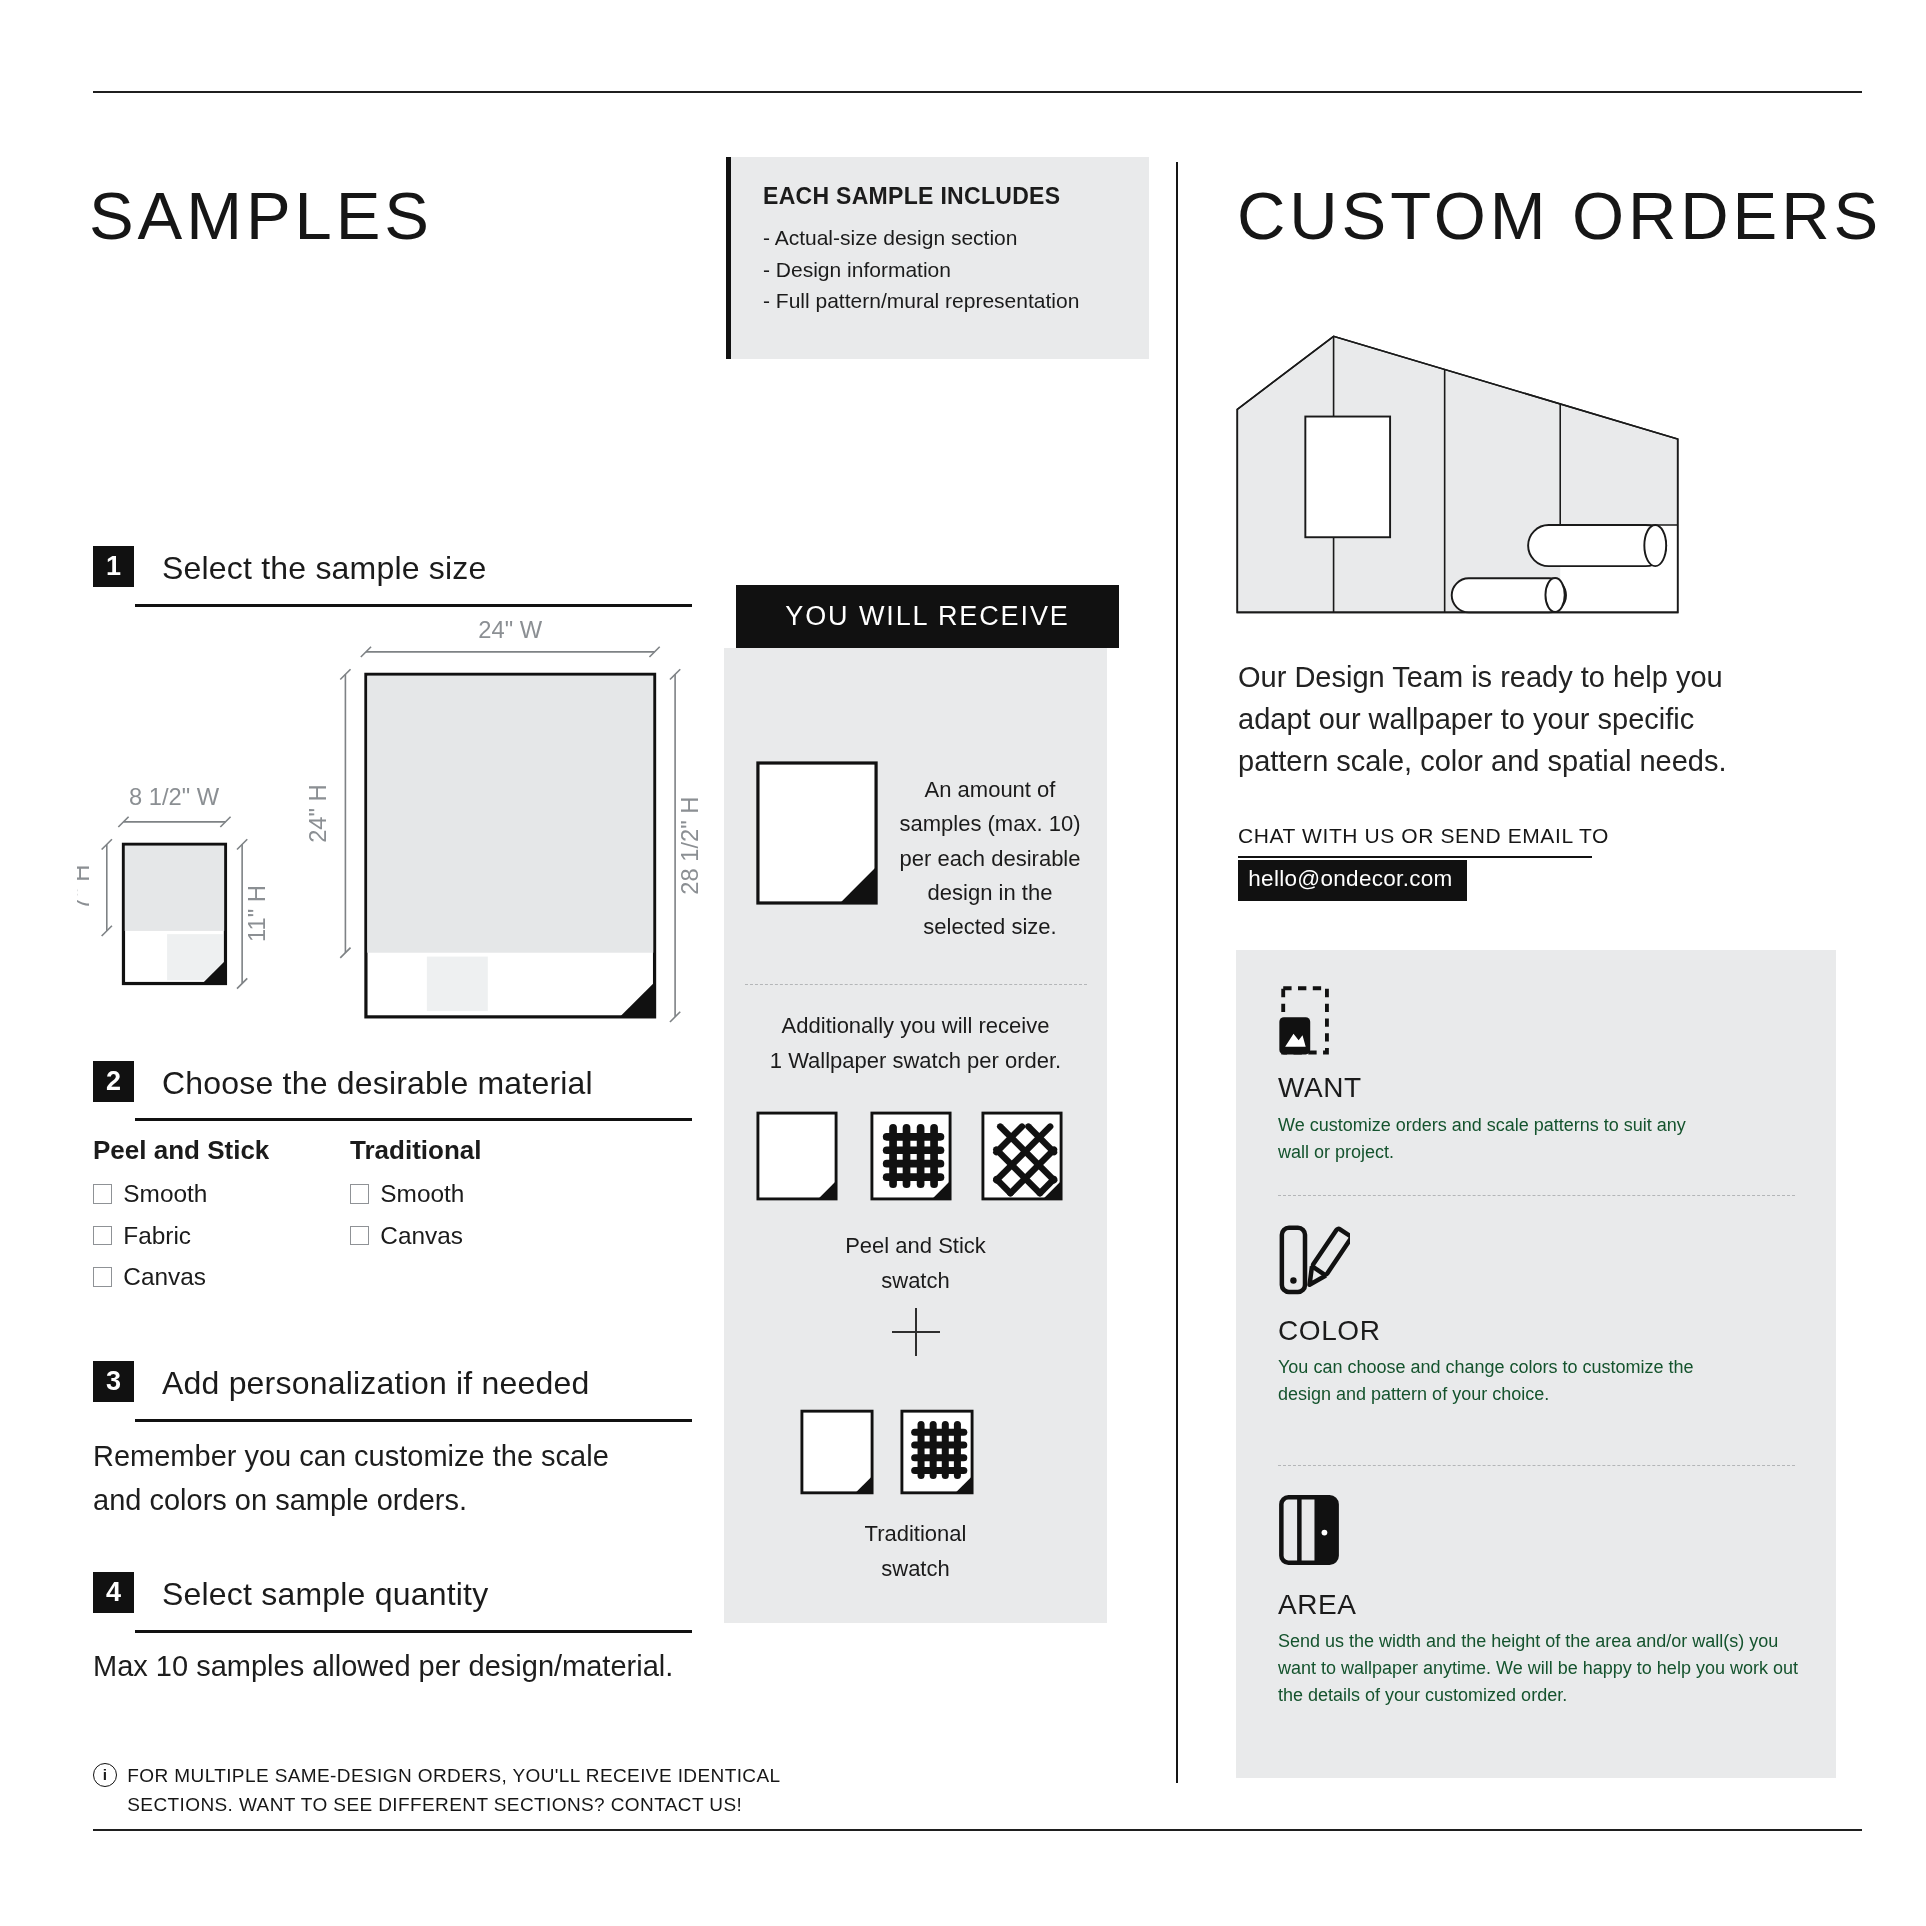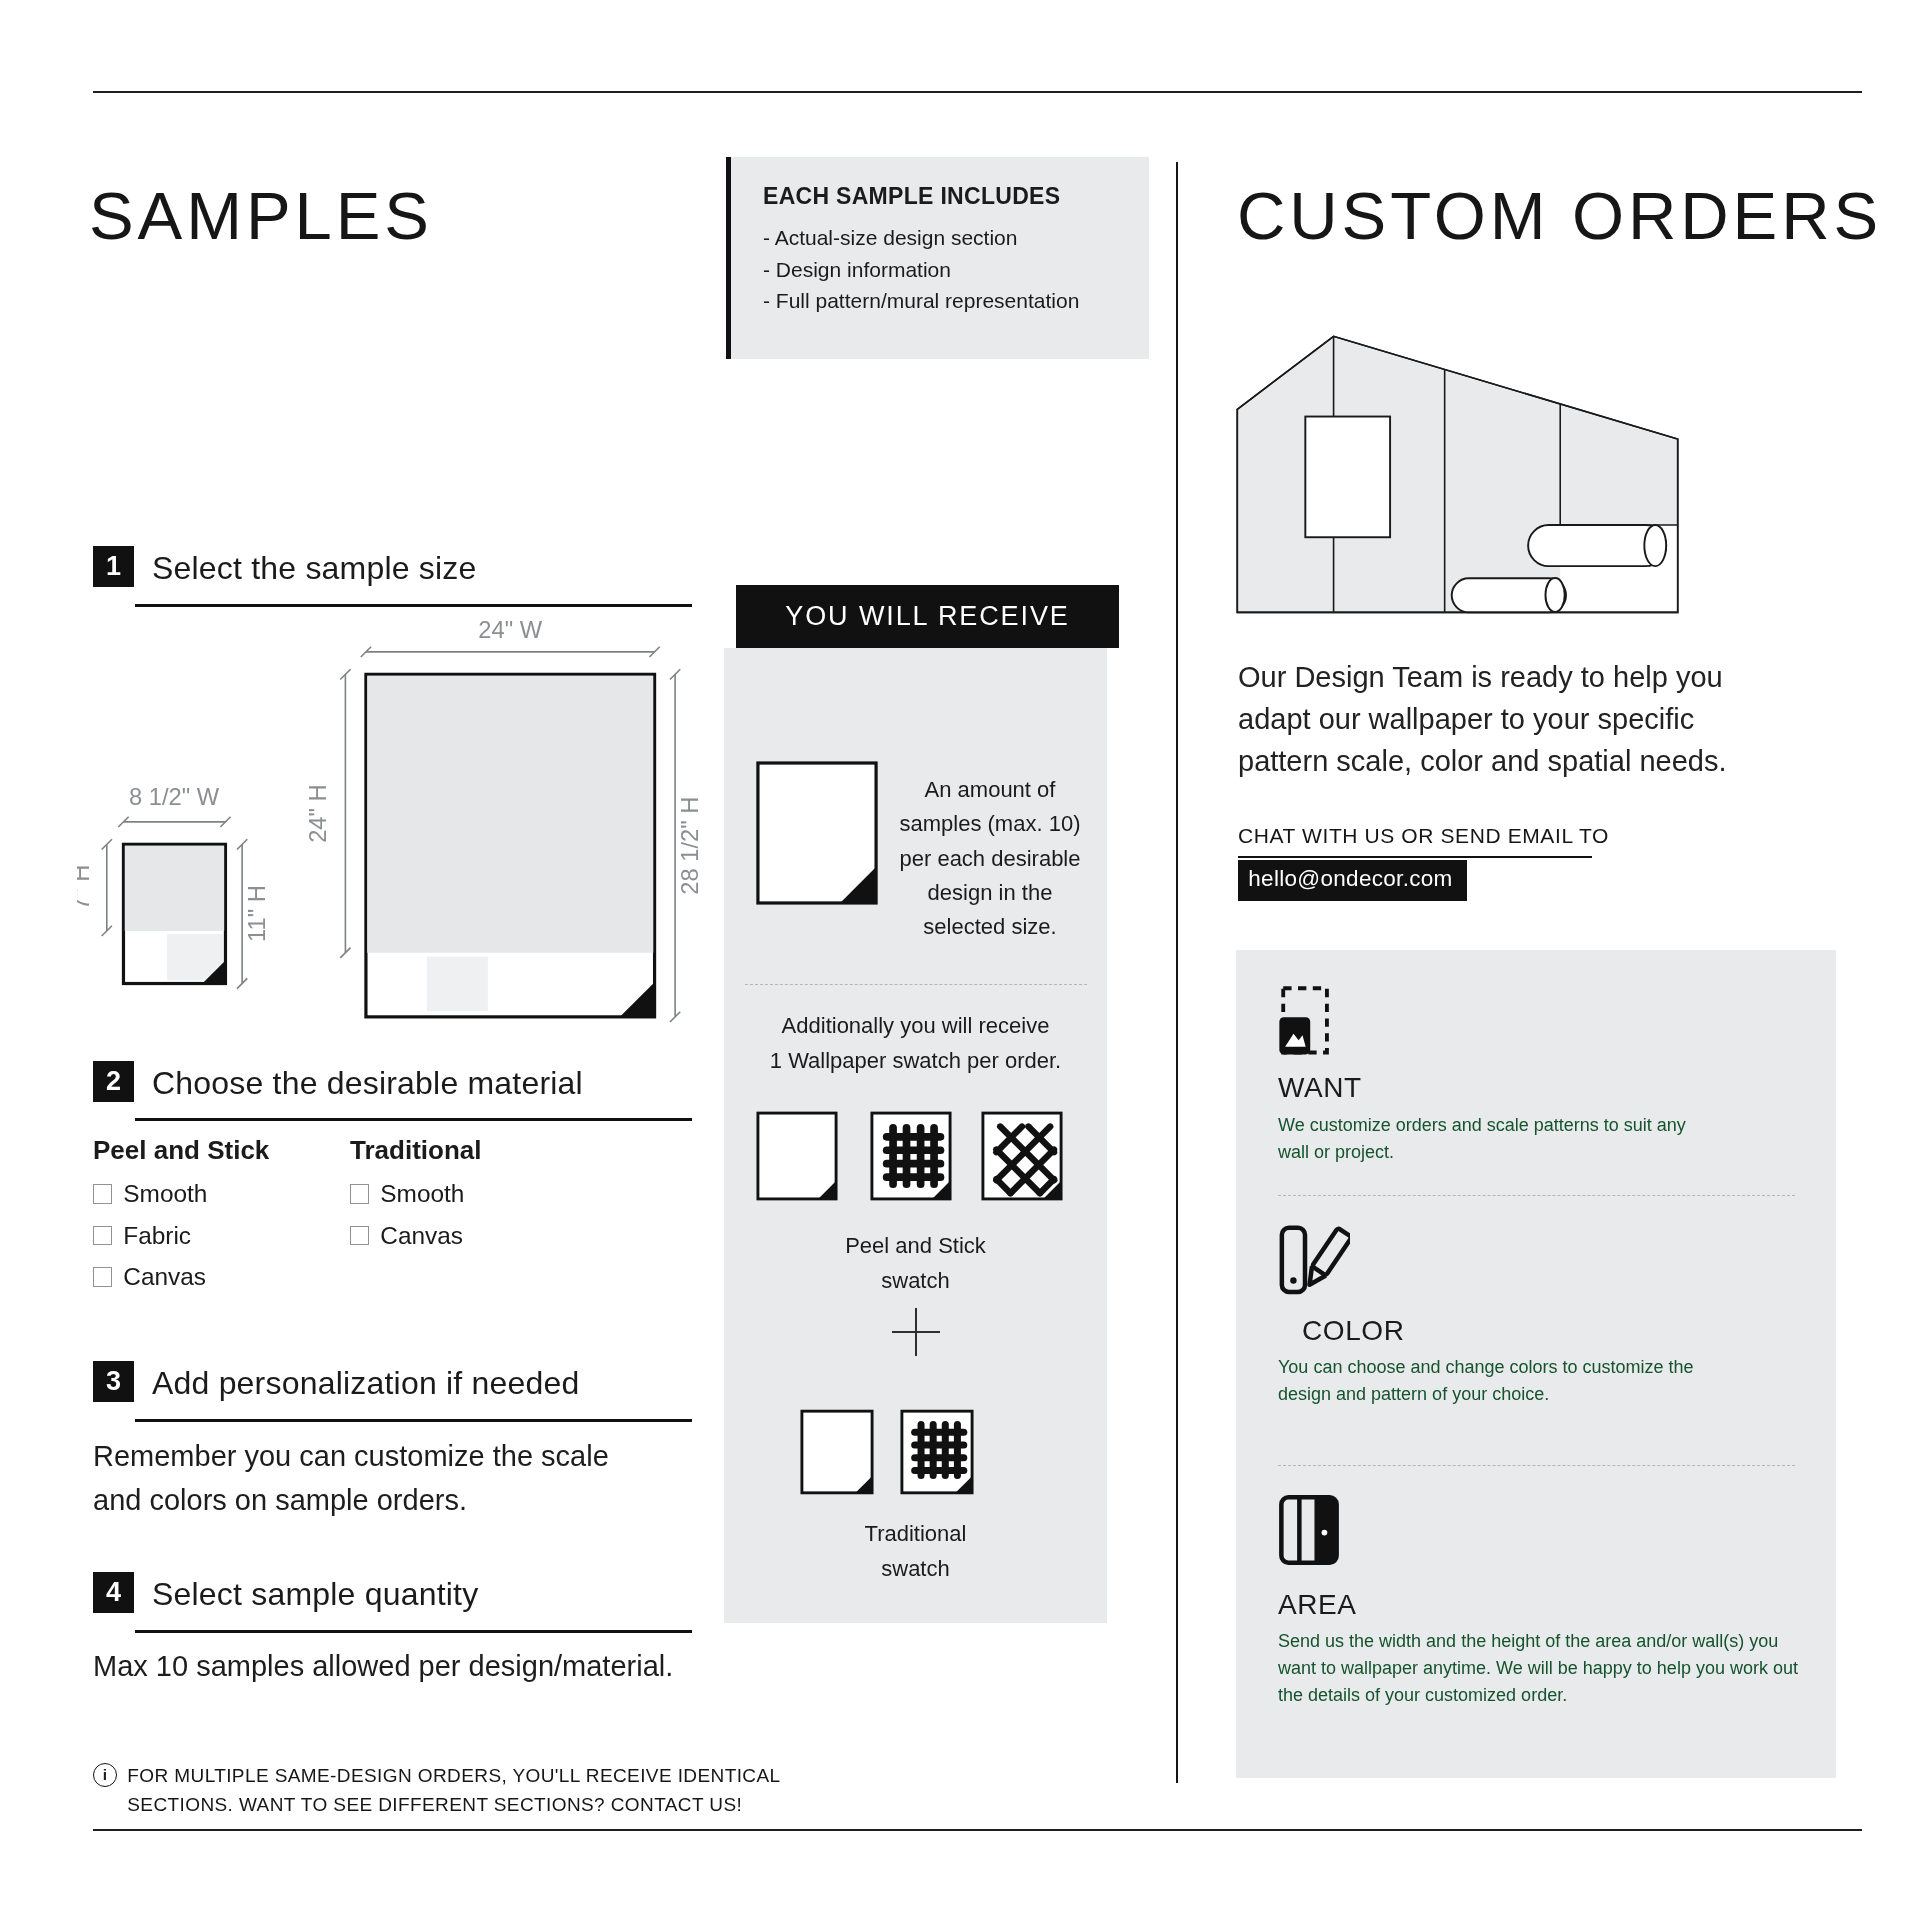--- a/index.html
+++ b/index.html
@@ -21,21 +21,21 @@
   .include-box{position:absolute;left:726px;top:157px;width:423px;height:202px;background:#e9eaeb;
                border-left:5.8px solid #111;box-sizing:border-box;padding:26px 23px 0 32px;}
   .include-box h3{margin:0 0 11.6px 0;font-size:23px;font-weight:700;letter-spacing:0.3px;}
   .include-item{font-size:21px;line-height:1.52;padding-left:14px;text-indent:-14px;}
   .include-item::before{content:"- ";}
 
   
   .step-head{position:absolute;display:flex;align-items:flex-start;}
   .step-num{width:41px;height:41px;background:#111;color:#fff;font-size:27px;font-weight:700;
             display:flex;align-items:center;justify-content:center;flex:0 0 auto;}
-  .step-title{font-size:32px;margin-left:18px;margin-top:3.9px;letter-spacing:0.2px;}
+  .step-title{font-size:32px;margin-left:28px;margin-top:3.9px;letter-spacing:0.2px;}
   .step-underline{position:absolute;height:3.2px;background:#111;}
   .step-body{position:absolute;font-size:29px;line-height:1.5;color:#1d1d1d;}
 
   
   .mat-col{position:absolute;width:244px;}
   .mat-title{font-size:26px;font-weight:700;margin-bottom:14px;}
   .mat-opt{font-size:24.4px;margin-bottom:13.5px;display:flex;align-items:center;}
   .cb{display:inline-block;width:17.3px;height:17.3px;border:1.3px solid #8f9296;margin-right:11px;flex:0 0 auto;}
 
   
@@ -309,21 +309,21 @@
     <div class="dashed-div" style="left:42px;top:245px;width:517px;"></div>
 
     <svg class="abs" style="left:42px;top:275px;" width="72" height="71" viewBox="0 0 112 110">
       <rect x="6" y="4" width="36" height="100" rx="11" fill="none" stroke="#111" stroke-width="7"></rect>
       <circle cx="24" cy="86" r="5" fill="#111"></circle>
       <g transform="rotate(34 74 54)">
         <rect x="62" y="2" width="26" height="72" rx="4" fill="none" stroke="#111" stroke-width="7"></rect>
         <path d="M62 74 L75 100 L88 74" fill="none" stroke="#111" stroke-width="7" stroke-linejoin="round"></path>
       </g>
     </svg>
-    <div class="card-head" style="top:365px;margin-left:24px;">COLOR</div>
+    <div class="card-head" style="top:365px;">COLOR</div>
     <div class="card-body" style="top:404px;width:443px;">You can choose and change colors to customize the design and pattern of your choice.</div>
     <div class="dashed-div" style="left:42px;top:515px;width:517px;"></div>
 
     <svg class="abs" style="left:42px;top:544px;" width="62" height="72" viewBox="0 0 96 112">
       <path d="M60 5 L80 5 Q91 5 91 16 L91 96 Q91 107 80 107 L60 107 Z" fill="#111"></path>
       <circle cx="72" cy="60" r="4.5" fill="#fff"></circle>
       <rect x="5" y="5" width="86" height="102" rx="11" fill="none" stroke="#111" stroke-width="7"></rect>
       <line x1="33" y1="7" x2="33" y2="105" stroke="#111" stroke-width="7"></line>
       <line x1="60" y1="7" x2="60" y2="105" stroke="#111" stroke-width="7"></line>
     </svg>

